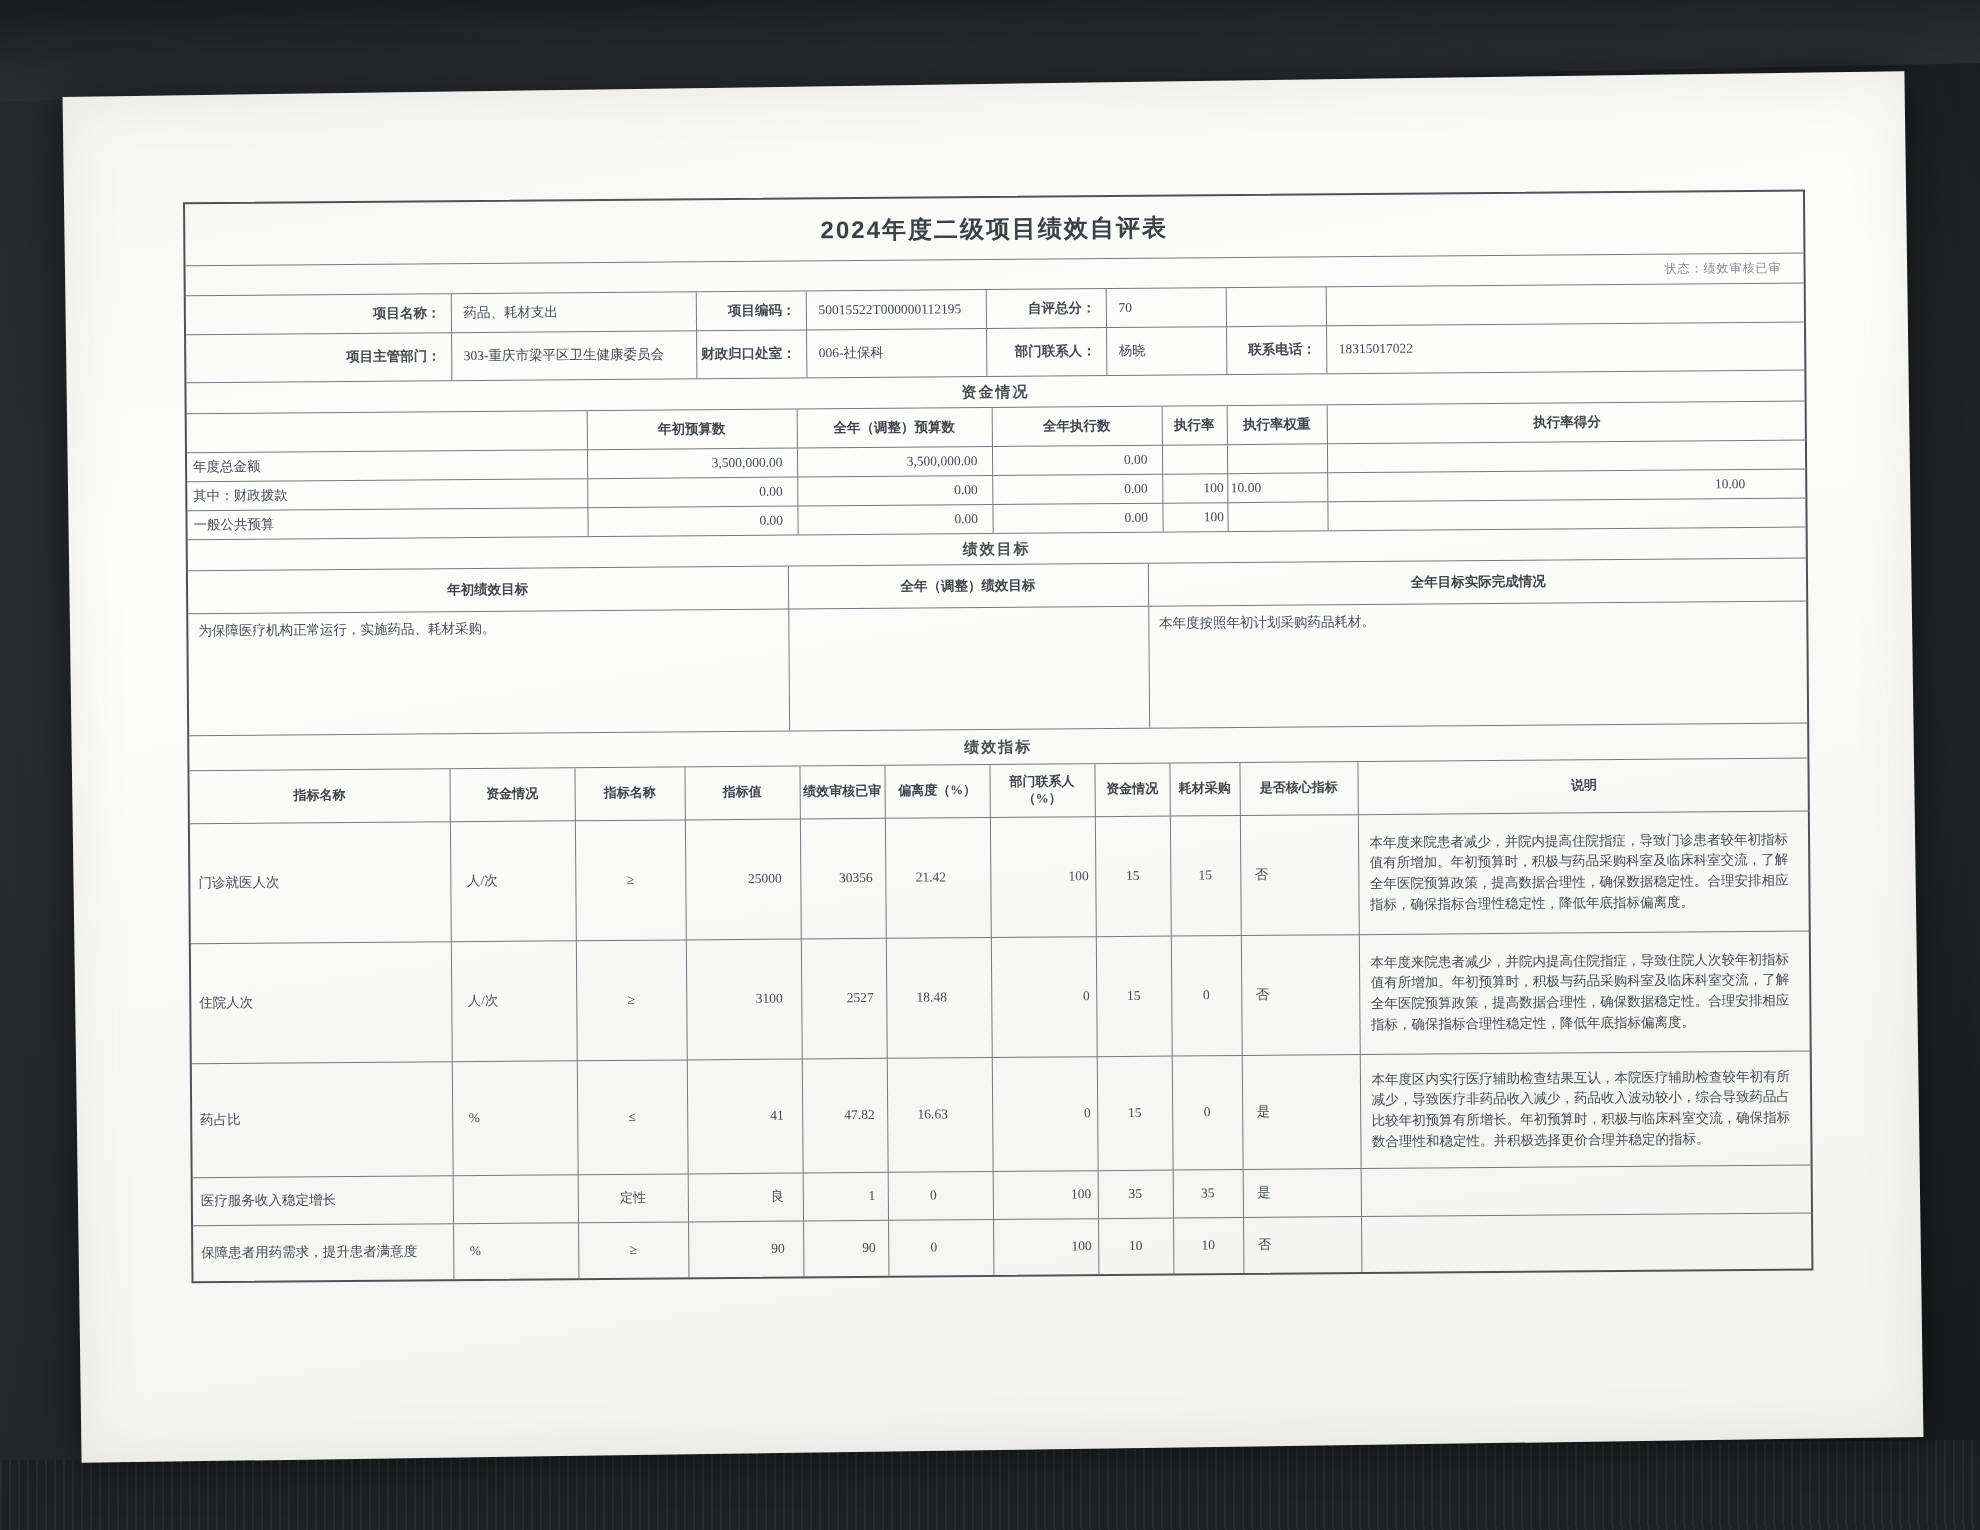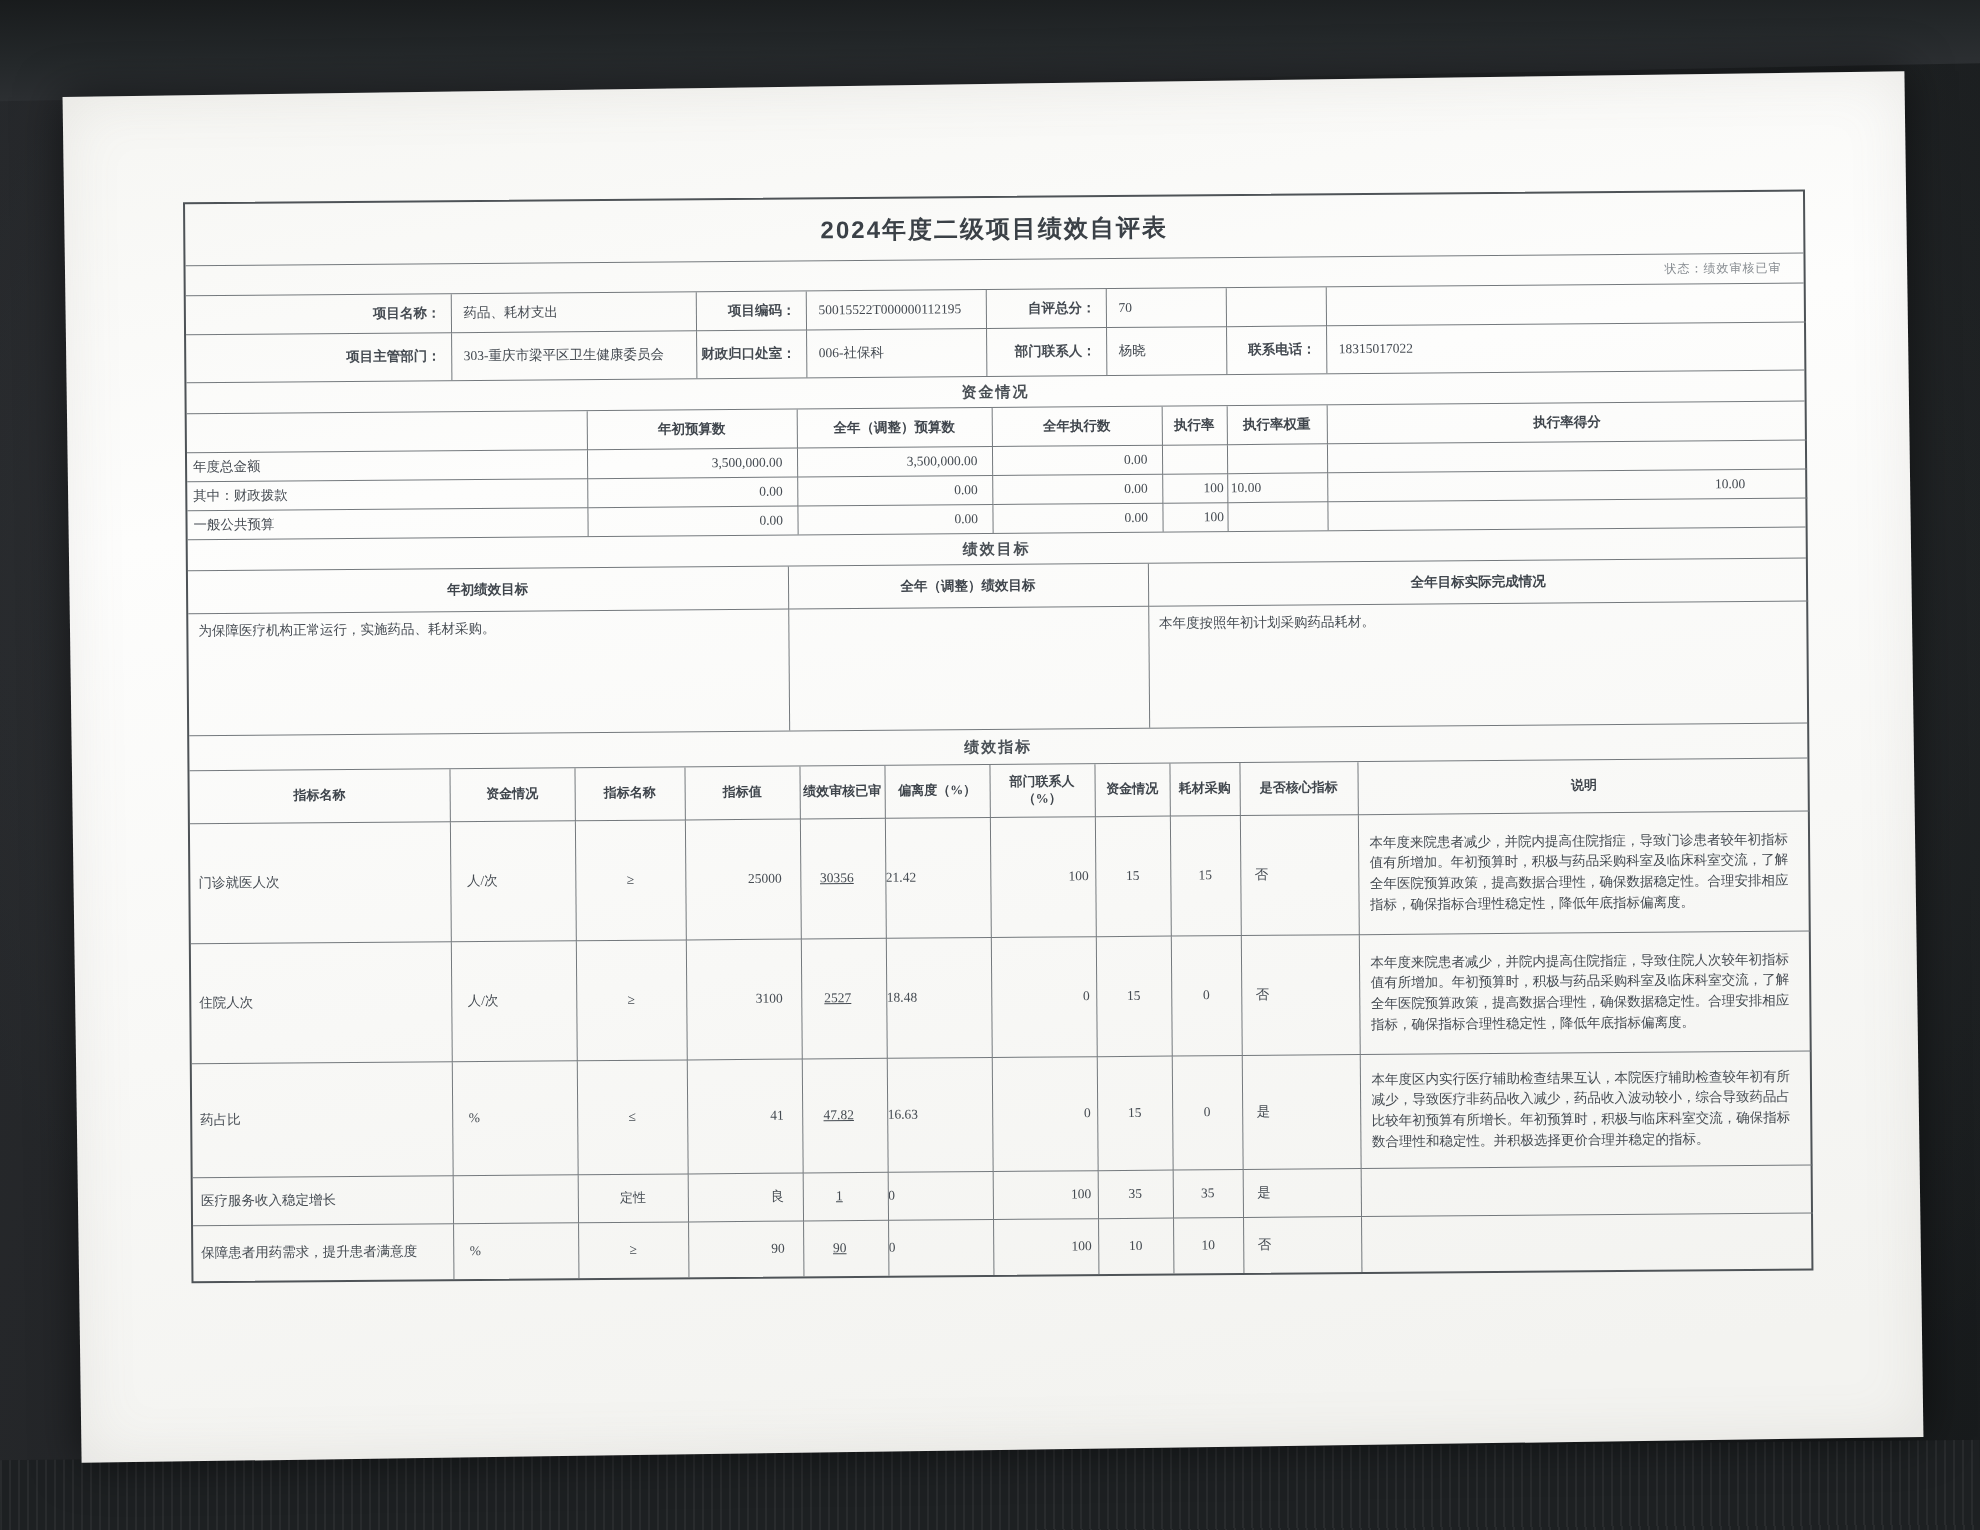--- a/index.html
+++ b/index.html
@@ -94,22 +94,22 @@
   .ind td{font-size:13px;}
   .ind tr.r-tall{height:120px;}
   .ind tr.r-tall3{height:114px;}
   .ind tr.r-sm{height:48px;}
   .ind tr.r-sm2{height:56px;}
   td.c-name{text-align:left;padding:4px 8px;line-height:1.4;}
   td.c-unit{text-align:left;padding-left:16px;}
   td.c-nat{text-align:center;font-size:15px;}
   td.c-nat.qual{font-size:13px;}
   td.c-tgt{text-align:right;padding-right:18px;}
-  td.c-act{text-align:center;padding-right:12px;text-decoration:underline;}
-  td.c-dev{text-align:left;padding-right:14px;}
+  td.c-act{text-align:right;padding-right:12px;}
+  td.c-dev{text-align:center;padding-right:14px;}
   td.c-coef{text-align:right;padding-right:6px;}
   td.c-wt,td.c-sc{text-align:center;margin-left:16px;}
   td.c-core{text-align:left;padding-left:14px;}
   td.c-note{text-align:left;vertical-align:middle;padding:8px 11px;
     font-size:12.5px;line-height:1.52;color:var(--ink-soft);}
 </style>
 </head>
 <body>
 
 <div class="scan">

